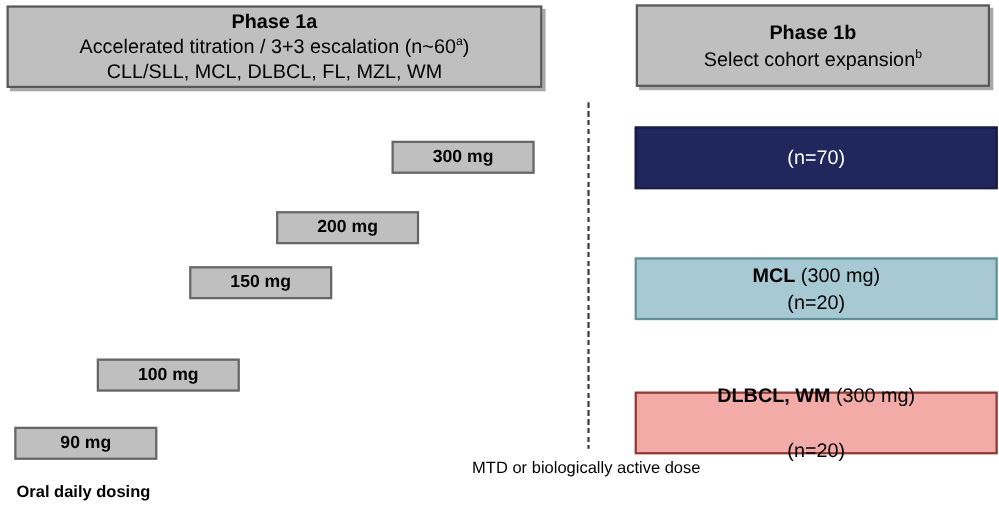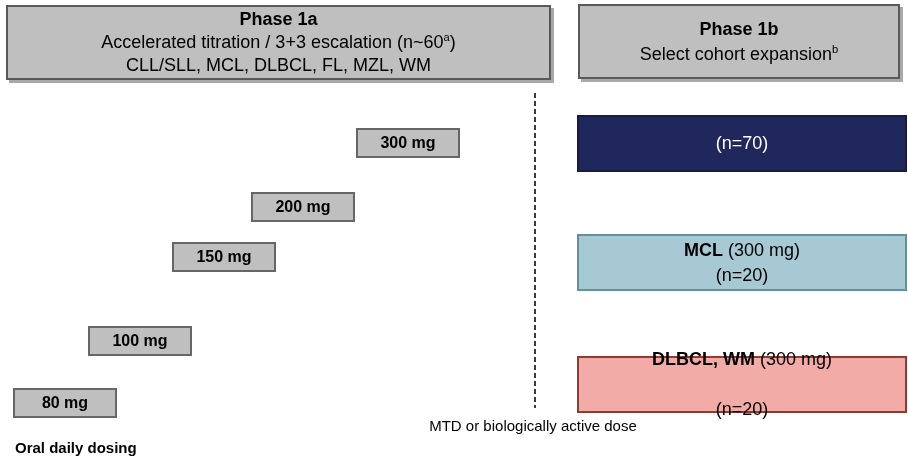--- a/index.html
+++ b/index.html
@@ -8,27 +8,27 @@
   .canvas { position:relative; width:908px; height:470px; background:#ffffff; }
 
   
   .header-box {
     position:absolute; background:#BFBFBF; border:2px solid #595959;
     box-shadow:3px 3px 0 #a8a8a8;
     display:flex; flex-direction:column; justify-content:center; align-items:center;
     text-align:center; font-size:18px; line-height:23px;
   }
   .header-box .title { font-weight:bold; }
-  .phase1a-box { left:6px; top:5px; width:545px; height:75px; }
+  .phase1a-box { left:6px; top:5px; width:487px; height:75px; }
   .phase1b-box { left:578px; top:4px; width:322px; height:75px; line-height:25px; }
   sup { font-size:0.62em; vertical-align:super; line-height:0; }
 
   
   .dose-box {
-    position:absolute; width:104px; height:30px; background:#BFBFBF;
+    position:absolute; width:130px; height:30px; background:#BFBFBF;
     border:2px solid #666666; display:flex; align-items:center; justify-content:center;
     font-weight:bold; font-size:16px;
   }
   .step-1 { left:13px;  top:388px; }
   .step-2 { left:88px;  top:326px; }
   .step-3 { left:172px; top:242px;text-align:right; }
   .step-4 { left:251px; top:192px; }
   .step-5 { left:356px; top:128px; }
   .ladder-caption { position:absolute; left:15px; top:439px; font-weight:bold; font-size:15px; }
 
@@ -68,21 +68,21 @@
   </div>
 
   <div class="header-box phase1b-box">
     <div class="title">Phase 1b</div>
     <div>
       <span>Select cohort expansion</span><sup>b</sup>
     </div>
   </div>
 
   <div class="dose-box step-1">
-      <span>80 mg</span>
+      <span>90 mg</span>
     </div>
   <div class="dose-box step-2">
       <span>100 mg</span>
     </div>
   <div class="dose-box step-3">
       <span>150 mg</span>
     </div>
   <div class="dose-box step-4">
       <span>200 mg</span>
     </div>

